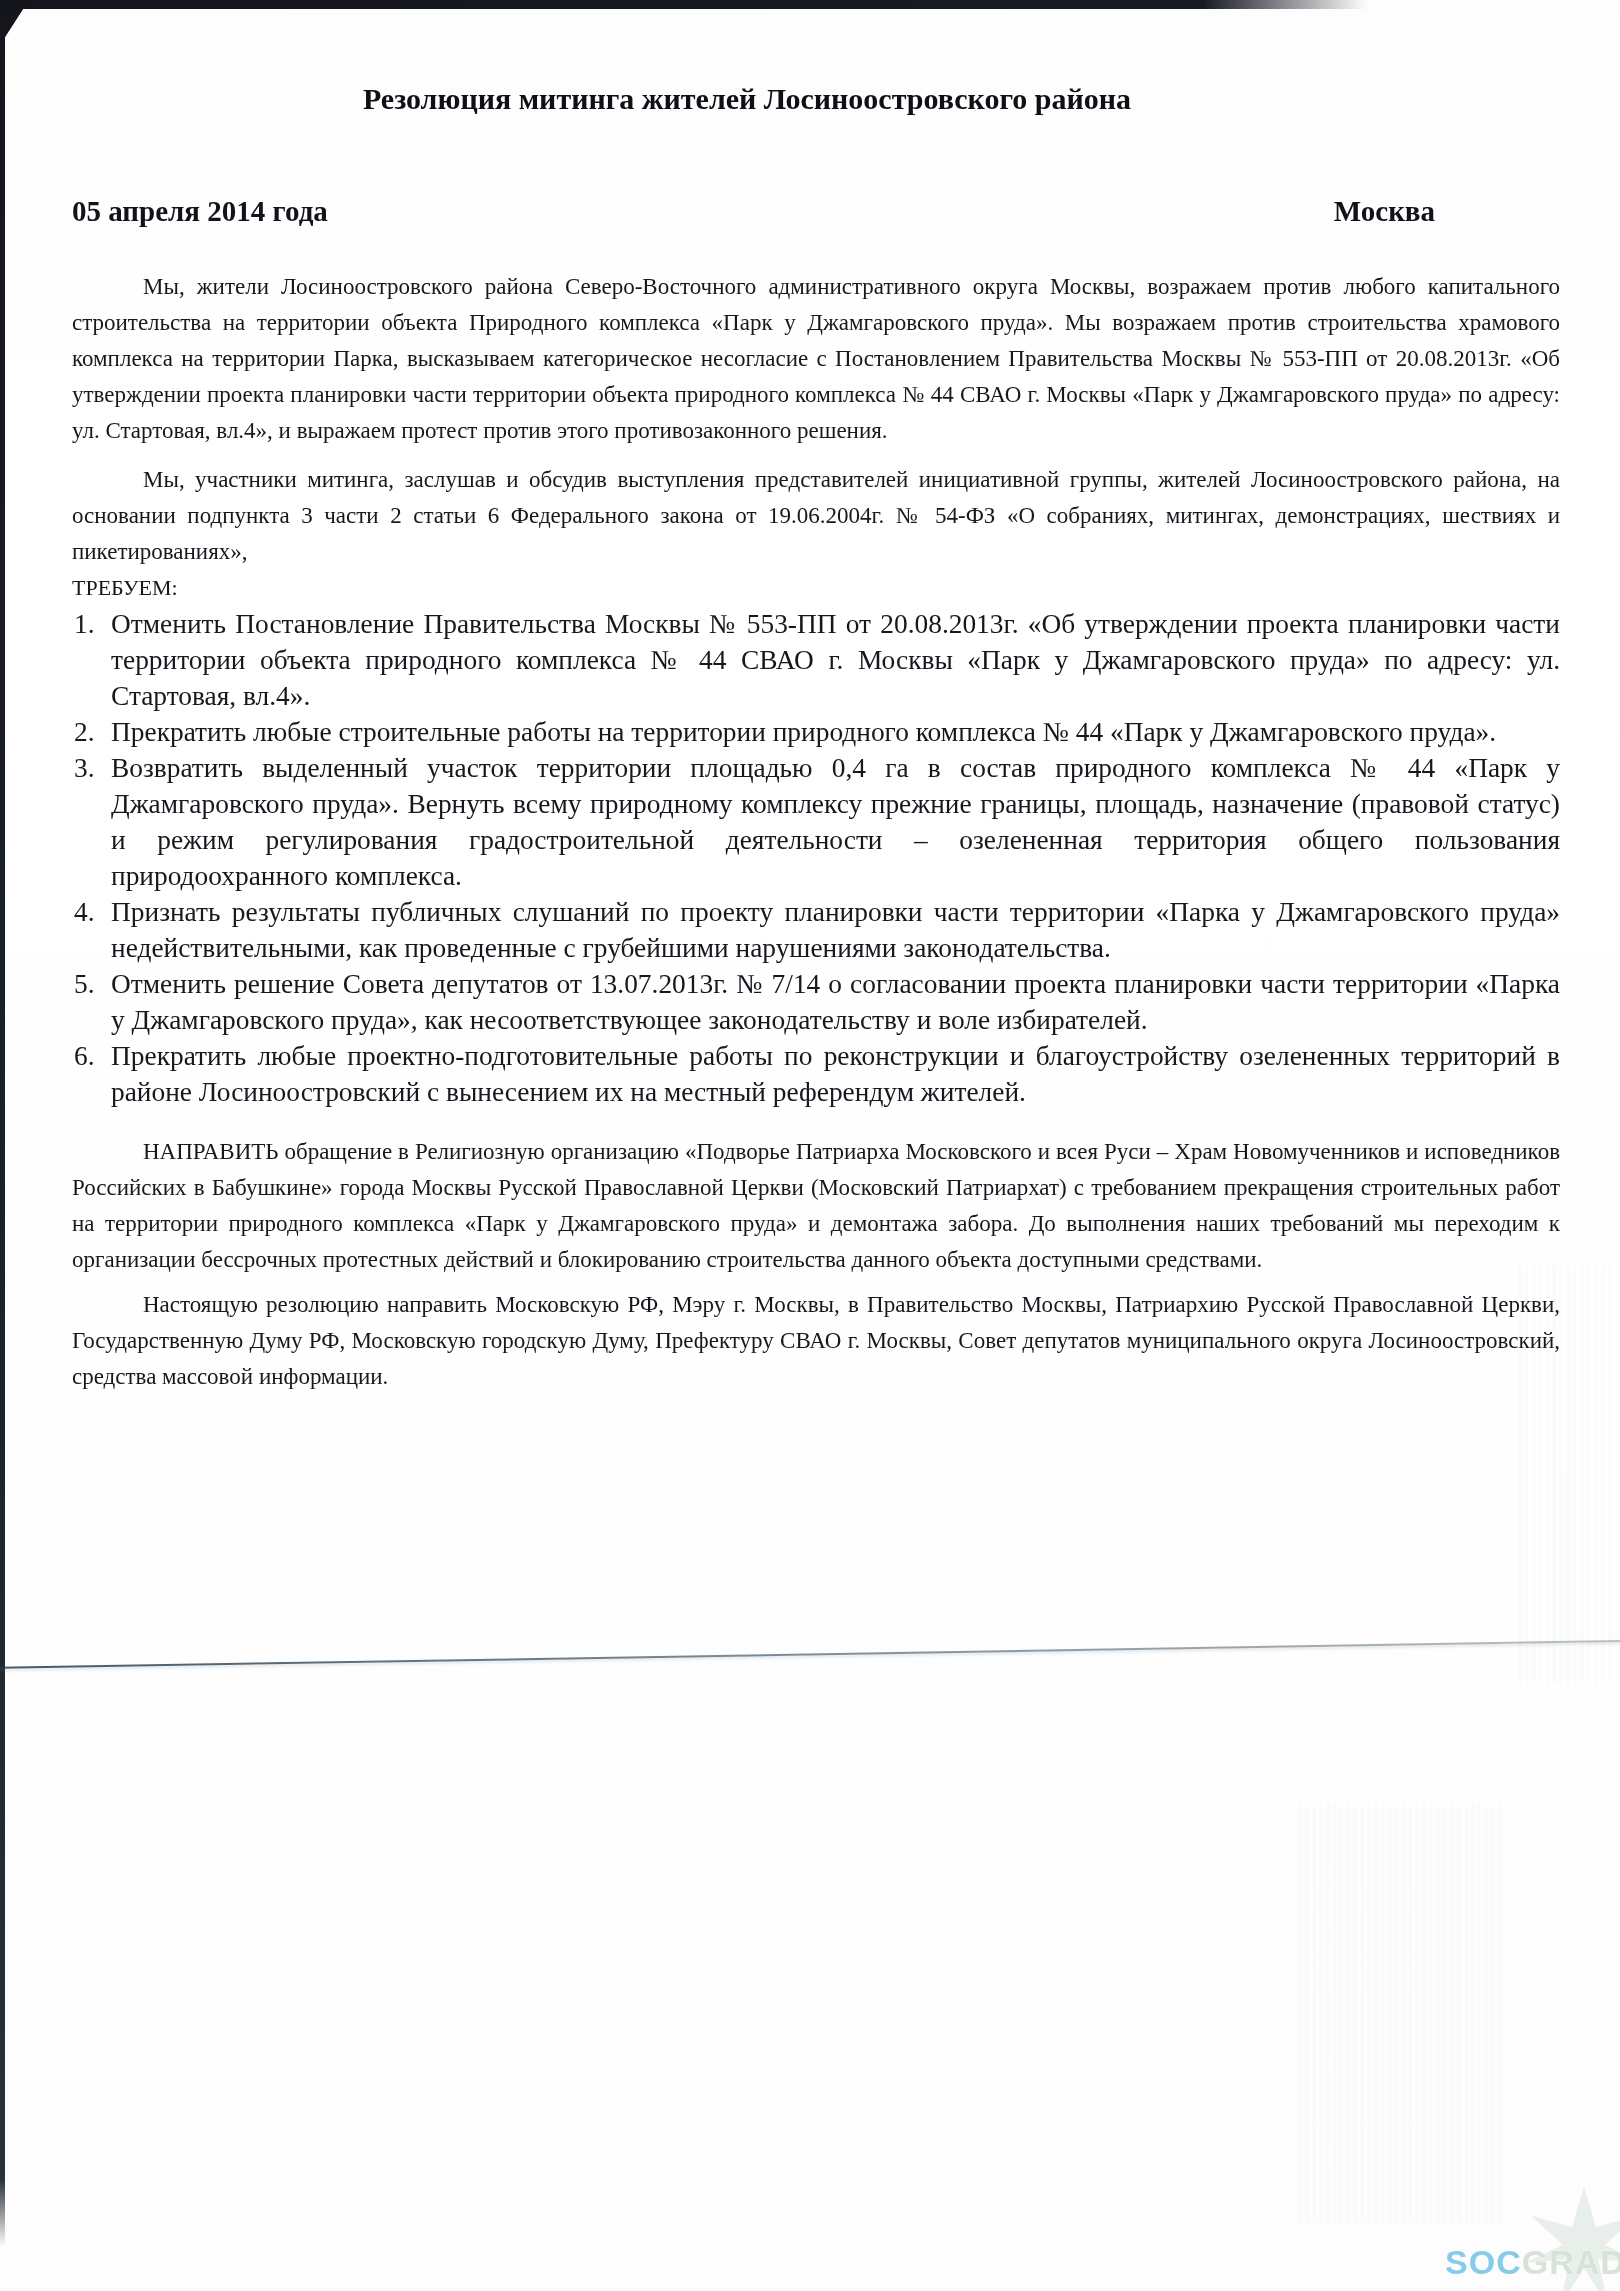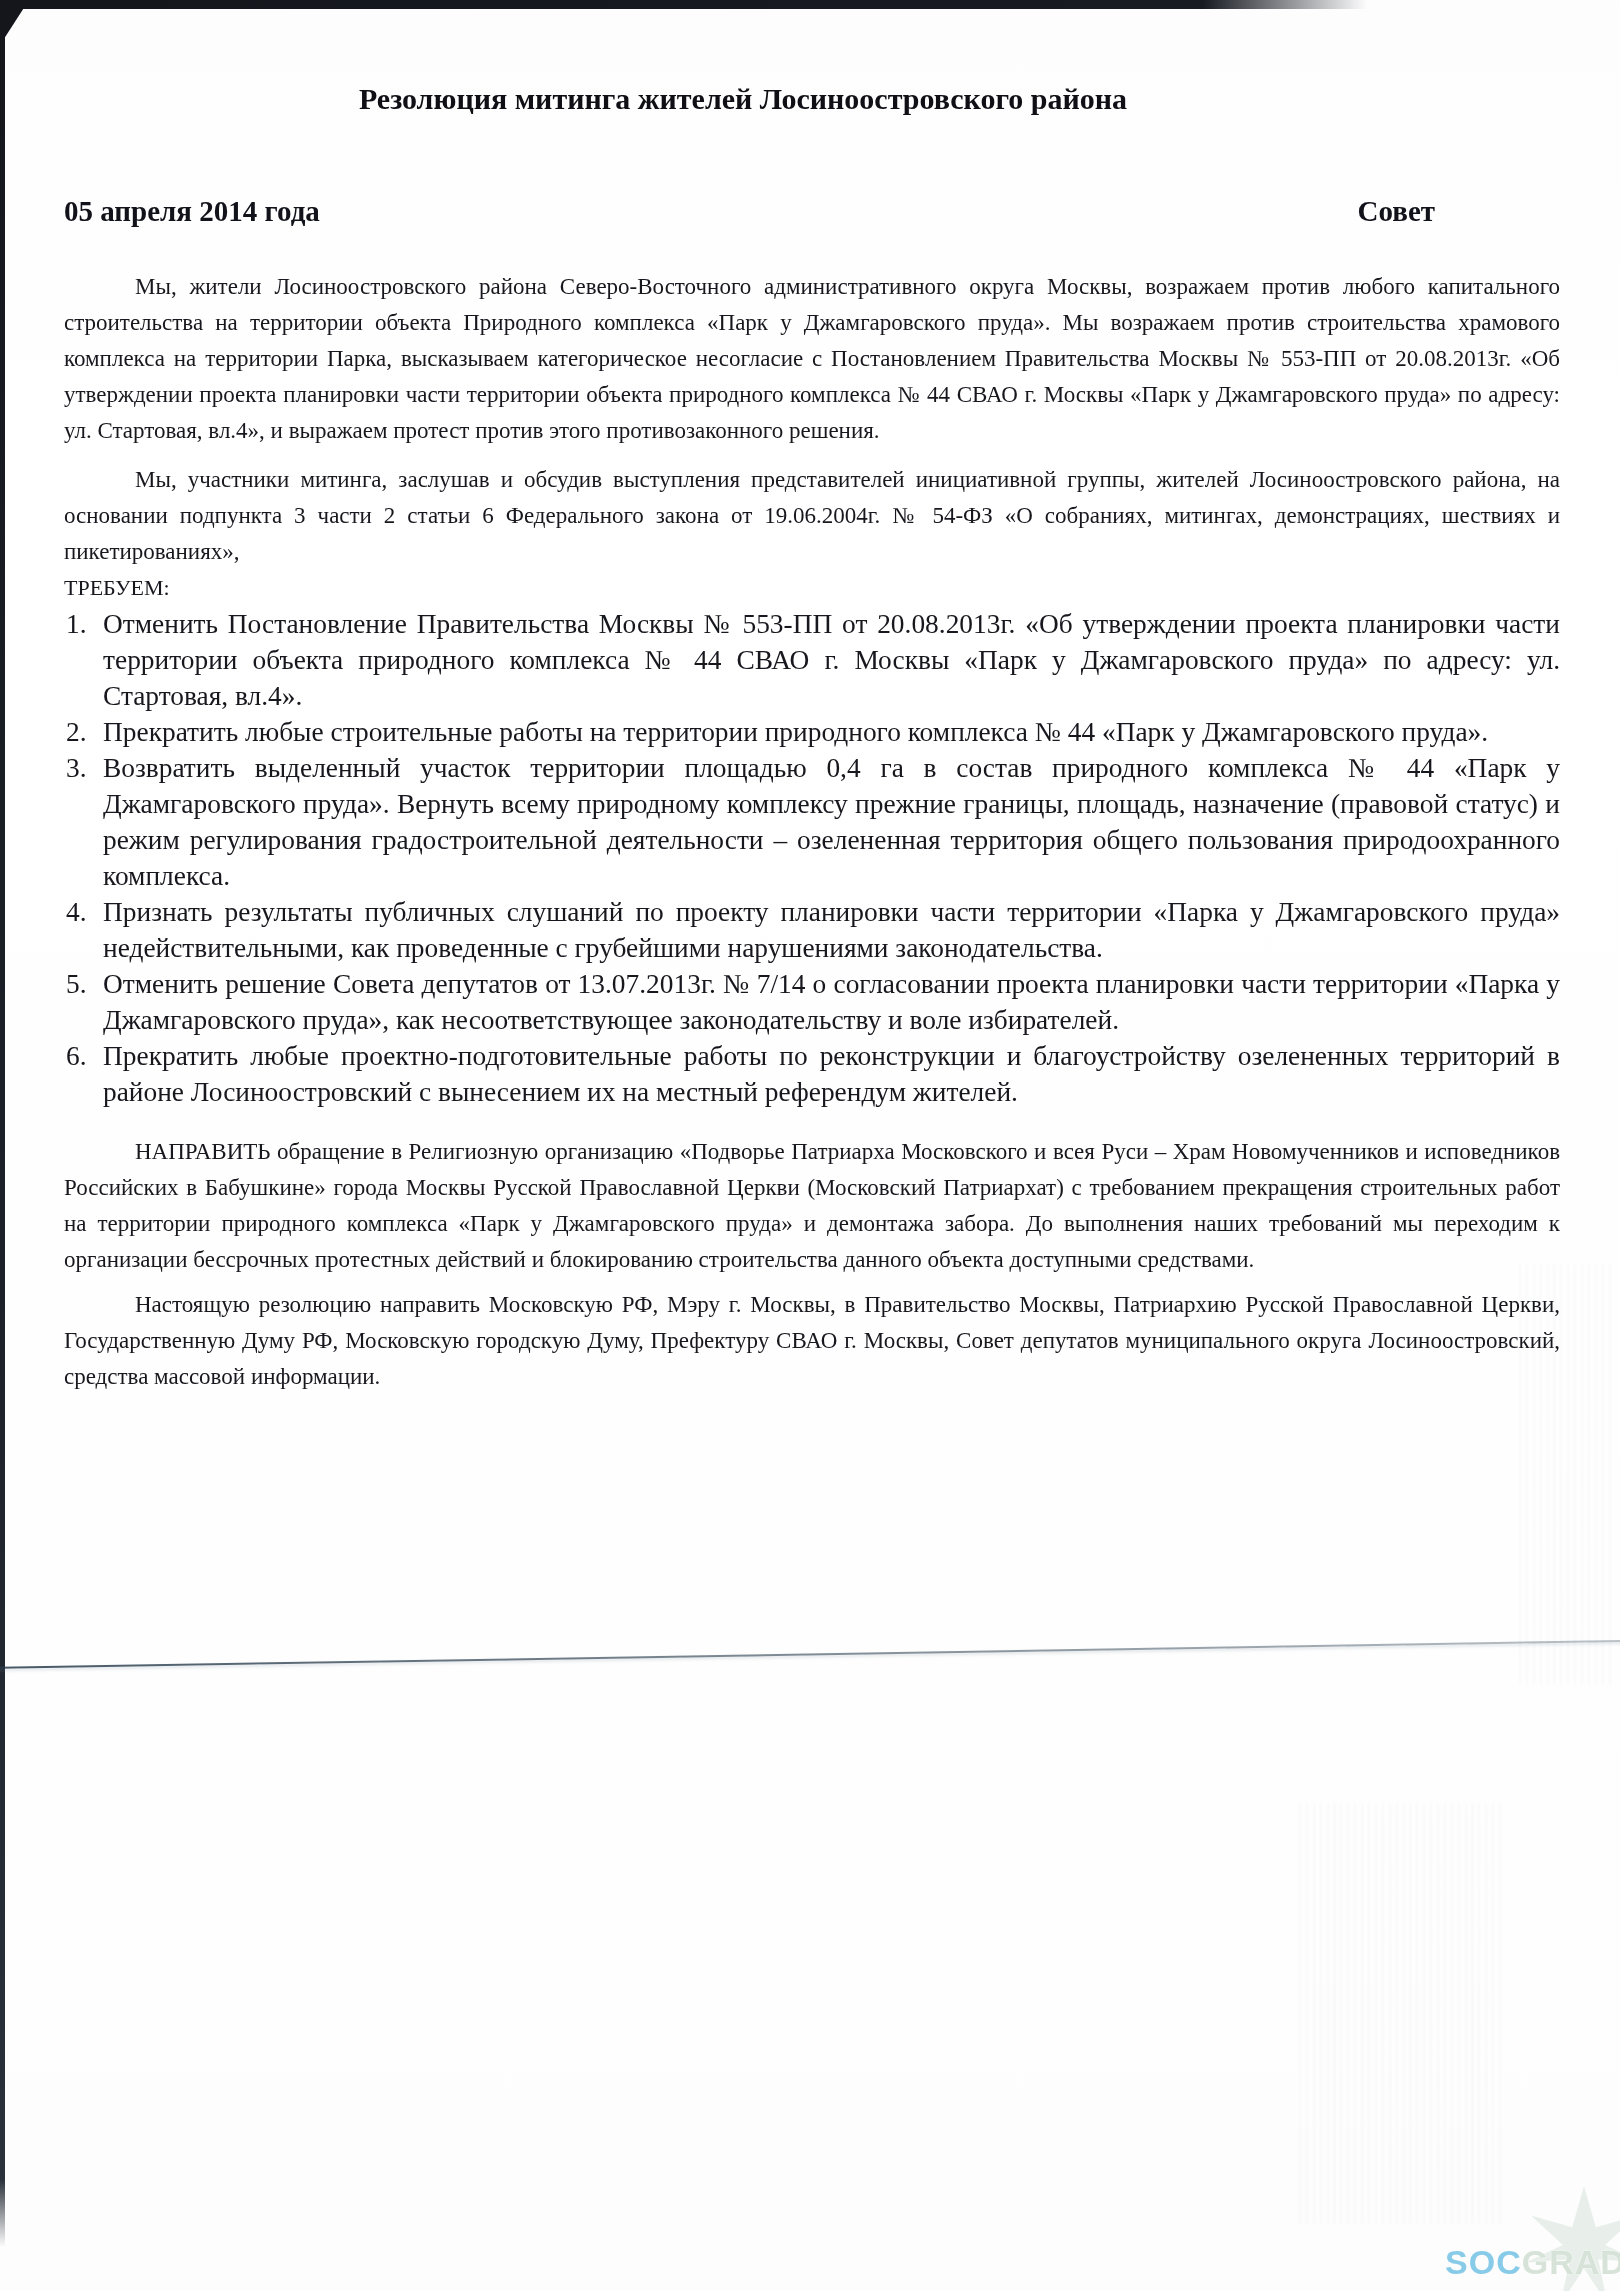--- a/index.html
+++ b/index.html
@@ -46,21 +46,21 @@
   .watermark-text {
     position:relative;
     font-family:"Liberation Sans", sans-serif; font-weight:bold;
     font-size:34px; letter-spacing:1px; white-space:nowrap;
     text-shadow:0 0 2px #ffffff;
   }
   .wm-soc  { color:rgba(96,186,224,.75); }
   .wm-grad { color:rgba(188,208,190,.6); }
 
   
-  .content { position:absolute; left:64px; right:60px; top:0; }
+  .content { position:absolute; left:72px; right:60px; top:0; }
 
   .doc-title {
     margin-top:80px;
     text-align:center; transform:translateX(-69px);
     font-weight:bold; font-size:30px; line-height:37px; color:#0f0f15;
   }
   .dateline {
     margin-top:76px;
     display:flex; justify-content:space-between;
     font-weight:bold; font-size:29px; line-height:37px; color:#12121a;
@@ -97,21 +97,21 @@
   <div class="scan-border-top"></div>
   <div class="scan-corner-wedge"></div>
   <div class="scan-border-left"></div>
 
   <div class="content">
 
     <div class="doc-title">Резолюция митинга жителей Лосиноостровского района</div>
 
     <div class="dateline">
       <span class="date">05 апреля 2014 года</span>
-      <span class="city">Совет</span>
+      <span class="city">Москва</span>
     </div>
 
     <p class="para indent para-intro-1">Мы, жители Лосиноостровского района Северо-Восточного административного округа Москвы, возражаем против любого капитального строительства на территории объекта Природного комплекса «Парк у Джамгаровского пруда».  Мы возражаем против строительства храмового комплекса на территории Парка, высказываем категорическое несогласие с Постановлением Правительства Москвы № 553-ПП от 20.08.2013г. «Об утверждении проекта планировки части территории объекта природного комплекса № 44 СВАО г. Москвы «Парк у Джамгаровского пруда» по адресу: ул. Стартовая, вл.4», и выражаем протест против этого противозаконного решения.</p>
 
     <p class="para indent para-intro-2">Мы, участники митинга, заслушав и обсудив выступления представителей инициативной группы, жителей Лосиноостровского района, на основании подпункта 3 части 2 статьи 6 Федерального закона от 19.06.2004г. № 54-ФЗ «О собраниях, митингах, демонстрациях, шествиях и пикетированиях»,</p>
 
     <div class="demands-label">ТРЕБУЕМ:</div>
 
     <ol class="demands">
       <li>

